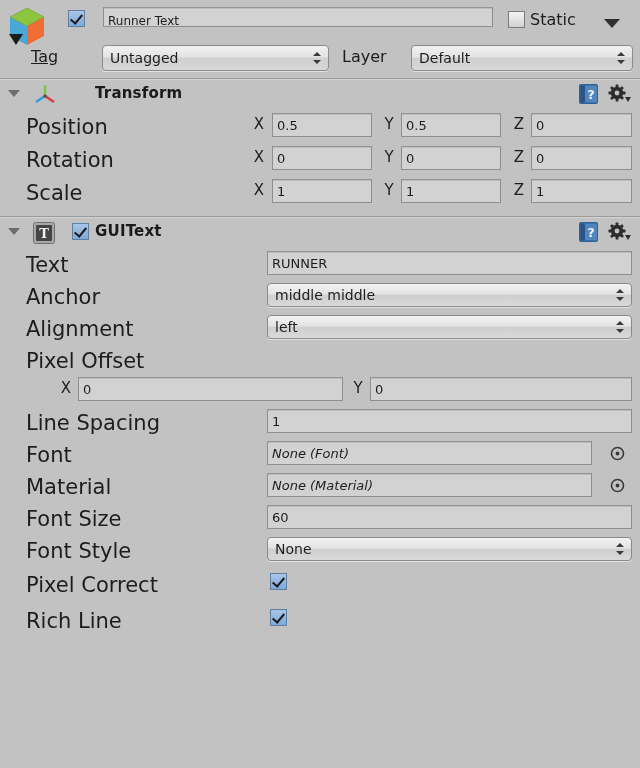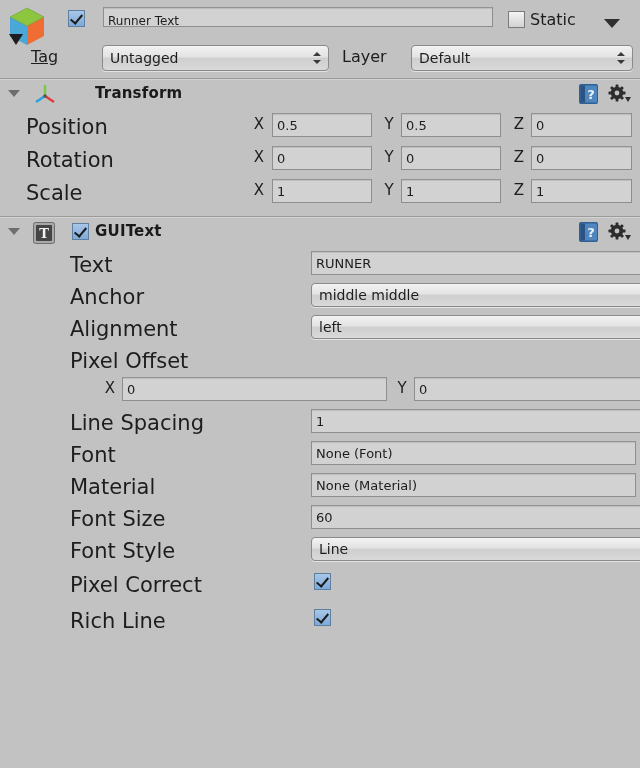--- a/index.html
+++ b/index.html
@@ -95,24 +95,24 @@
   .t-row{position:relative;height:33px;}
   .t-row .label{position:absolute;left:26px;top:6px;}
   .f1{position:absolute;left:272px;top:4px;width:100px;}
   .f2{position:absolute;left:401px;top:4px;width:100px;}
   .f3{position:absolute;left:531px;top:4px;width:101px;}
   .a1{position:absolute;left:253px;top:6px;}
   .a2{position:absolute;left:383px;top:6px;}
   .a3{position:absolute;left:513px;top:6px;}
 
   
-  .g-row{position:relative;height:32px;margin-left:44px;}
+  .g-row{position:relative;height:32px;}
   .g-row .label{position:absolute;left:26px;top:6px;}
   .g-field{position:absolute;left:267px;top:4px;width:365px;}
-  .g-field.short{width:325px;}
+  .g-field.short{width:325px;font-style:italic;}
   .g-popup{position:absolute;left:267px;top:4px;width:365px;}
   .g-chk{position:absolute;left:270px;top:5px;}
   .picker{position:absolute;left:610px;top:9px;width:15px;height:15px;}
   .swatch{
     position:absolute;left:267px;top:3px;width:325px;height:26px;
     background:#ffffff;border:2px solid #6f6f6f;box-sizing:border-box;
   }
   .eyedrop{position:absolute;left:600px;top:4px;width:28px;height:28px;}
   .po-x{position:absolute;left:78px;top:4px;width:265px;}
   .po-y{position:absolute;left:370px;top:4px;width:262px;}
@@ -330,21 +330,21 @@
   </div>
 
   <div class="g-row">
     <span class="label">Font Size</span>
     <div class="textfield g-field">60</div>
   </div>
 
   <div class="g-row">
     <span class="label">Font Style</span>
     <div class="popup g-popup">
-      <span>Line</span>
+      <span>None</span>
       <span class="updown"></span>
     </div>
   </div>
 
 
   <div class="g-row" style="height:36px">
     <span class="label" style="top:8px">Pixel Correct</span>
     <span class="chk on g-chk" style="top:8px"></span>
   </div>
 

